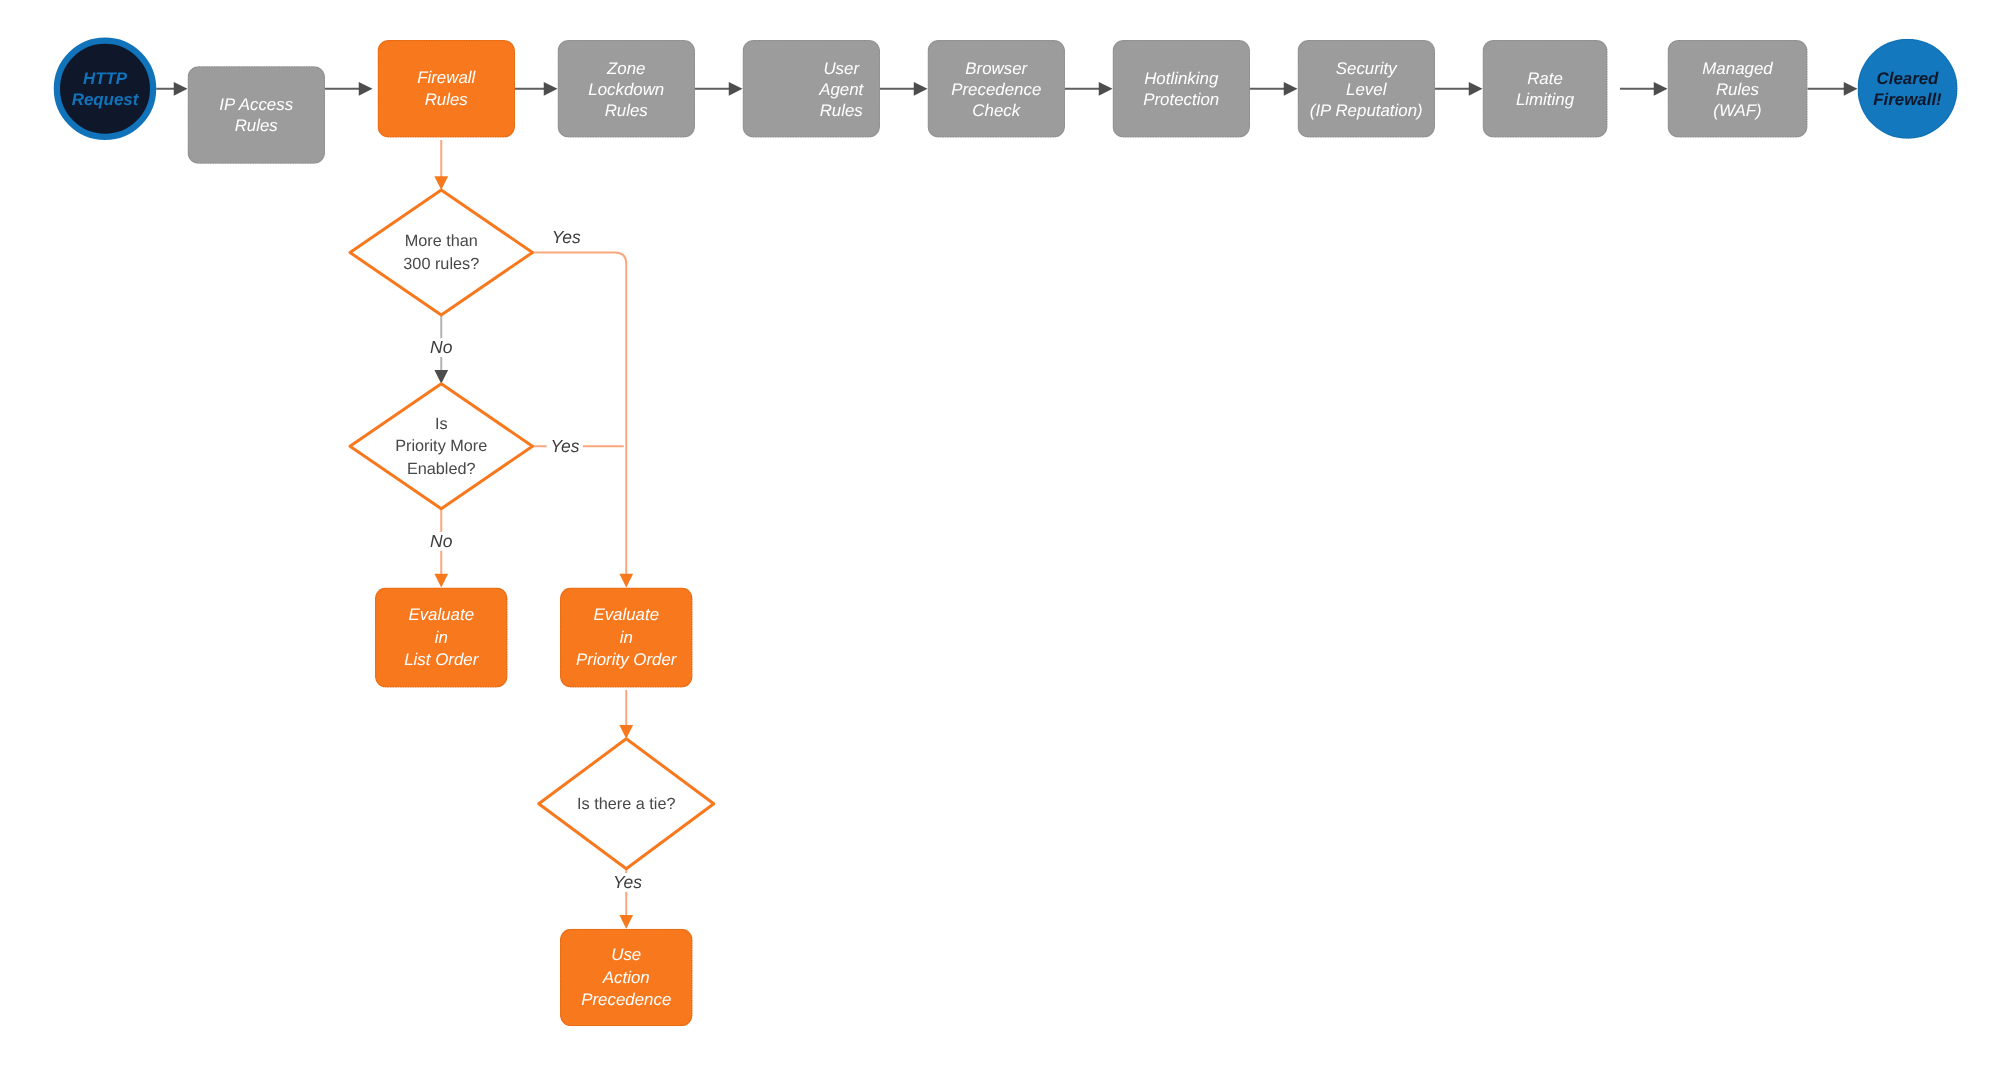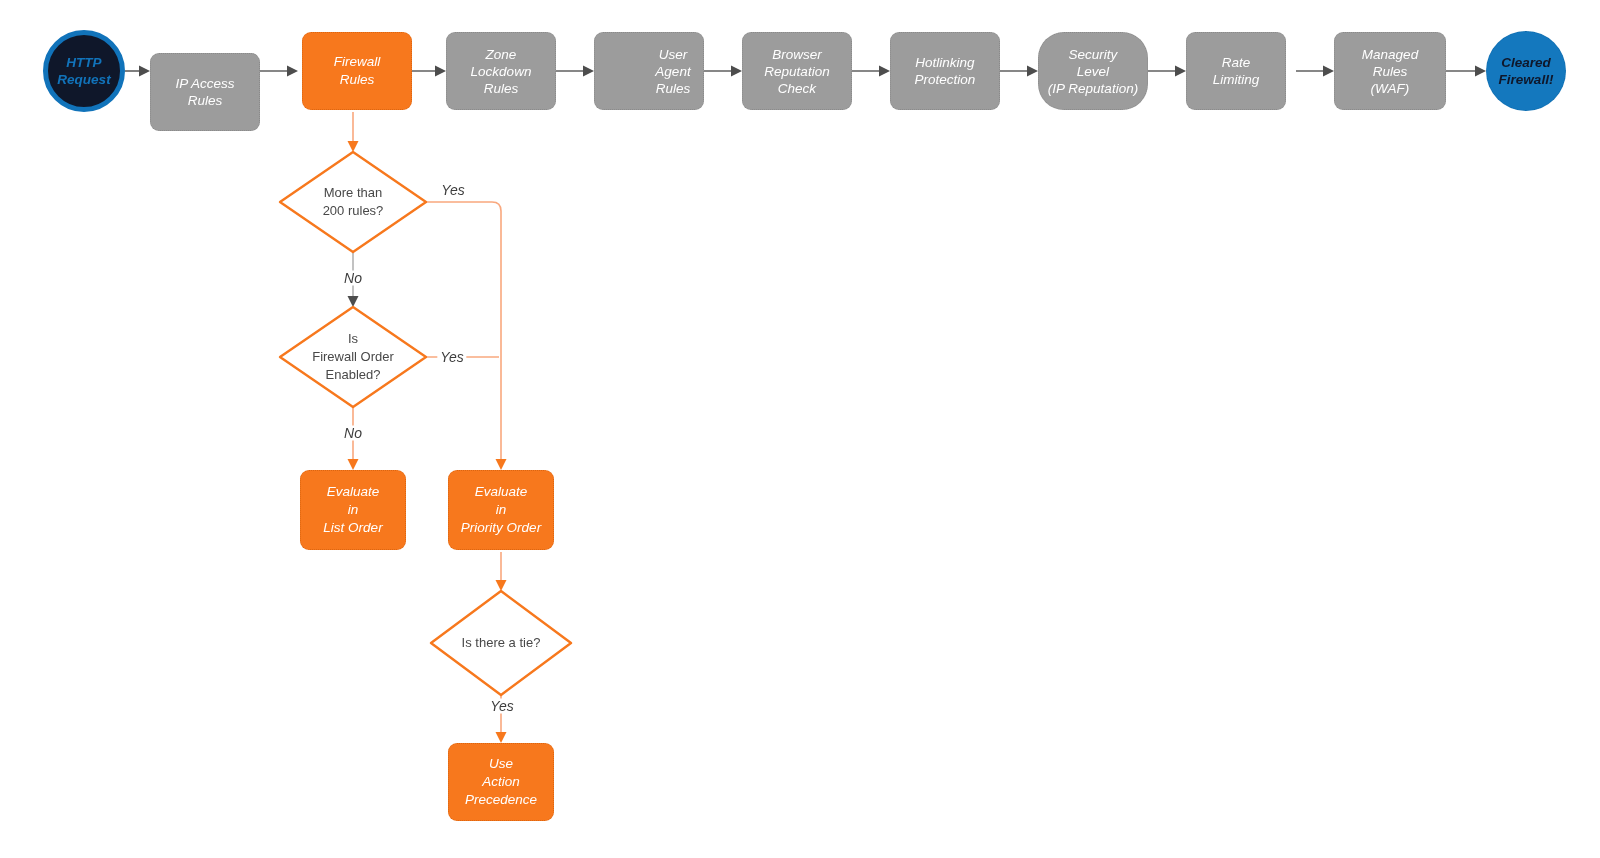--- a/index.html
+++ b/index.html
@@ -117,28 +117,28 @@
     <span class="node-label">Zone
 Lockdown
 Rules</span>
   </div>
   <div class="node gray-node" style="left:594px;top:32px;width:110px;height:78px;padding-left:48px;">
     <span class="node-label">User Agent
 Rules</span>
   </div>
   <div class="node gray-node" style="left:742px;top:32px;width:110px;height:78px;">
     <span class="node-label">Browser
-Reputation
+Precedence
 Check</span>
   </div>
   <div class="node gray-node" style="left:890px;top:32px;width:110px;height:78px;">
     <span class="node-label">Hotlinking
 Protection</span>
   </div>
-  <div class="node gray-node" style="left:1038px;top:32px;width:110px;height:78px;border-radius:26px;">
+  <div class="node gray-node" style="left:1038px;top:32px;width:110px;height:78px;">
     <span class="node-label">Security
 Level
 (IP Reputation)</span>
   </div>
   <div class="node gray-node" style="left:1186px;top:32px;width:100px;height:78px;">
     <span class="node-label">Rate
 Limiting</span>
   </div>
   <div class="node gray-node" style="left:1334px;top:32px;width:112px;height:78px;">
     <span class="node-label">Managed
@@ -146,25 +146,25 @@
 (WAF)</span>
   </div>
 
   <div class="node terminal terminal-end" style="left:1486px;top:31px;width:80px;height:80px;">
     <span class="node-label">Cleared
 Firewall!</span>
   </div>
 
   <div class="diamond-label" style="left:288px;top:177px;width:130px;height:50px;">
     <span class="node-label">More than
-200 rules?</span>
+300 rules?</span>
   </div>
   <div class="diamond-label" style="left:288px;top:330px;width:130px;height:54px;">
     <span class="node-label">Is
-Firewall Order
+Priority More
 Enabled?</span>
   </div>
   <div class="diamond-label" style="left:436px;top:628px;width:130px;height:30px;">
     <span class="node-label">Is there a tie?</span>
   </div>
 
   <div class="edge-label" style="left:453px;top:190px;">Yes</div>
   <div class="edge-label" style="left:353px;top:278px;">No</div>
   <div class="edge-label" style="left:452px;top:357px;">Yes</div>
   <div class="edge-label" style="left:353px;top:433px;">No</div>

